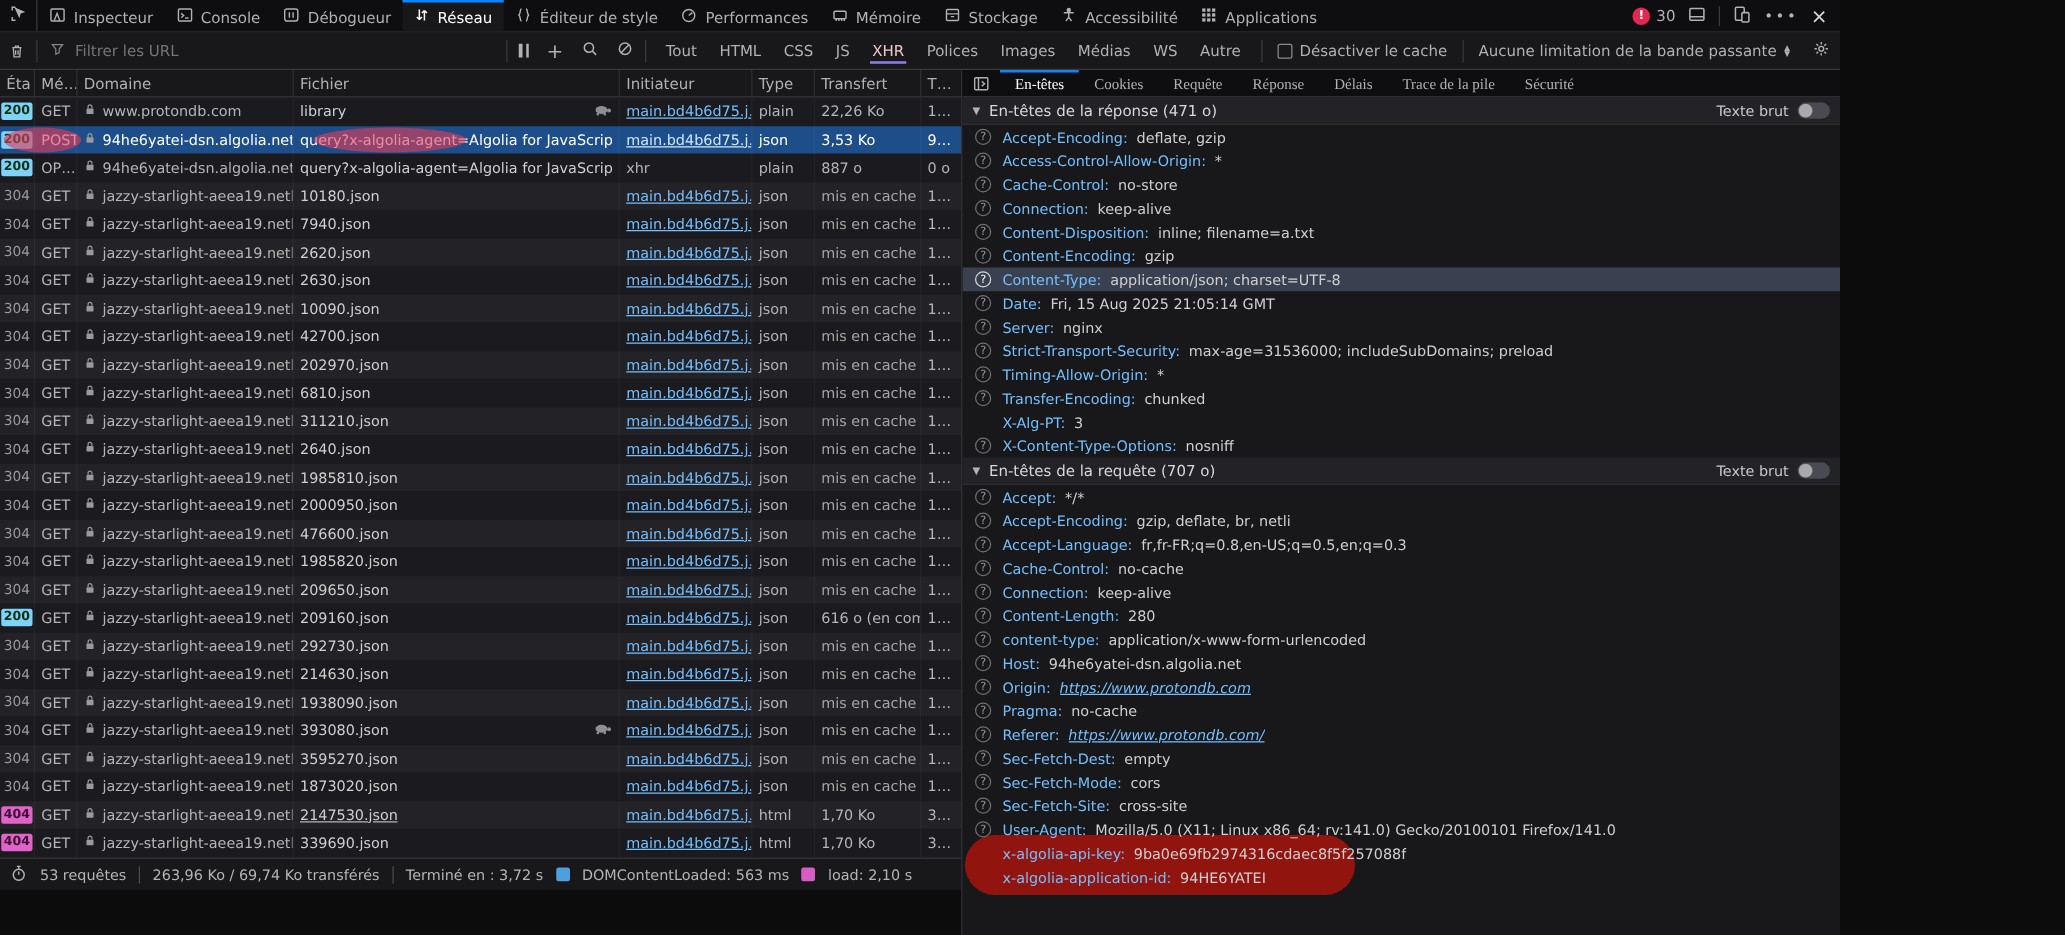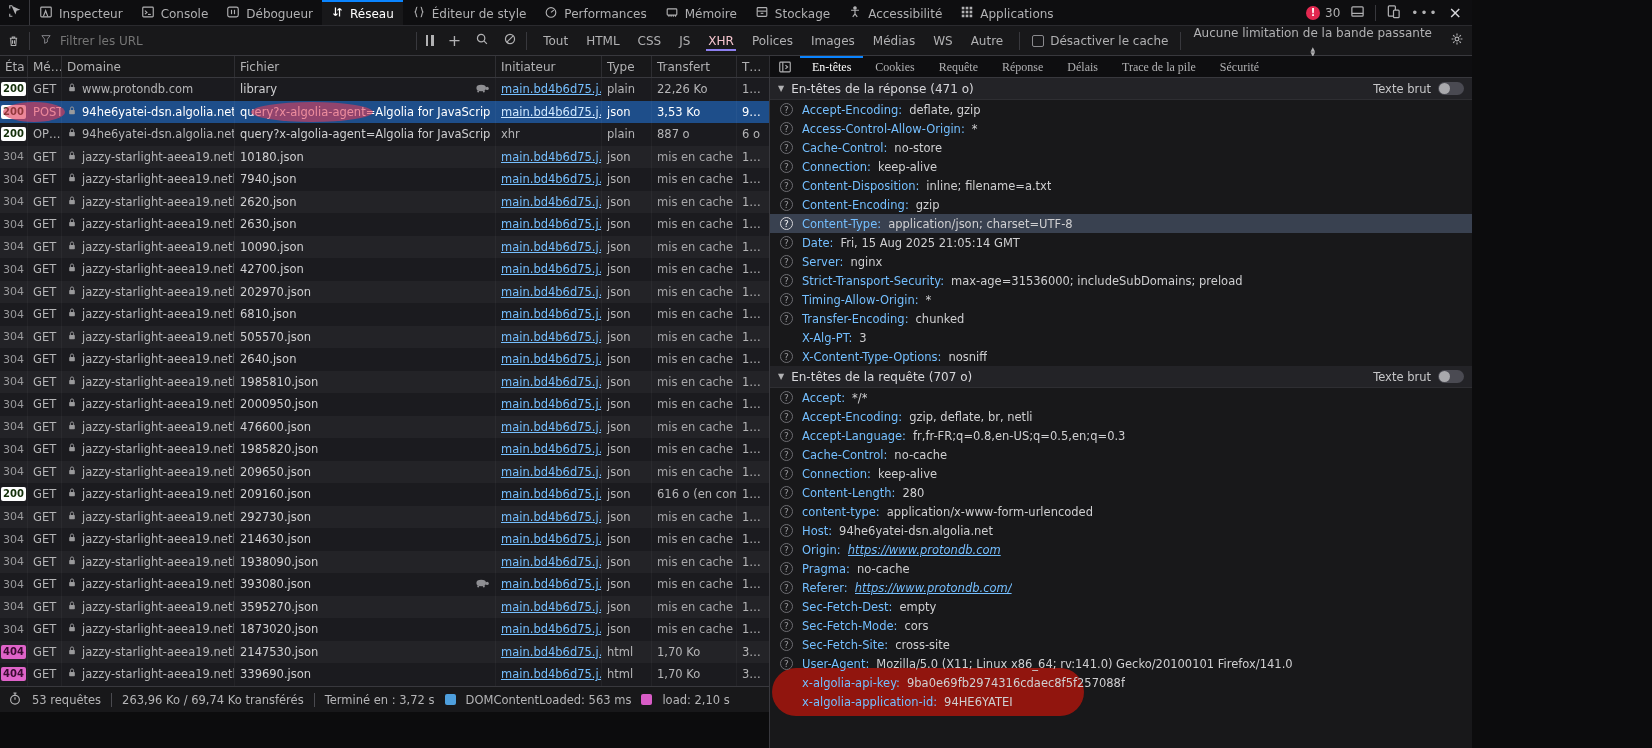--- a/index.html
+++ b/index.html
@@ -29,41 +29,41 @@
   .pauseicon{display:flex;gap:3px;}
   .pauseicon i{display:block;width:2.5px;height:11px;background:#b1b1b3;}
   .plus{font-size:16px;color:#b1b1b3;line-height:1;}
   .typefilters{display:flex;align-items:center;gap:2px;padding:0 6px;}
   .tfilter{position:relative;padding:3px 8px;color:#b1b1b3;white-space:nowrap;}
   .tfilter.active{color:#f3c4cd;}
   .tfilter.active .ann-ellipse{position:absolute;left:-14px;right:-9px;top:-2px;bottom:-2px;background:rgba(171,25,20,0.9);border-radius:50%;z-index:-1;}
   .tfilter.active .underbar{position:absolute;left:6px;right:6px;bottom:0px;height:2px;background:#8d7ff0;}
   .cachewrap{display:flex;align-items:center;gap:6px;padding:0 10px;white-space:nowrap;}
   .cbox{width:12px;height:12px;border:1px solid #8a8a8e;border-radius:2px;background:transparent;}
-  .throttle{display:flex;align-items:center;gap:6px;padding:0 10px;white-space:nowrap;color:#b1b1b3;flex-direction:column;}
+  .throttle{display:flex;align-items:center;gap:6px;padding:0 10px;white-space:nowrap;color:#b1b1b3;}
   .updown{display:flex;flex-direction:column;font-size:6px;line-height:5px;color:#b1b1b3;}
   .gearwrap{padding:0 8px;}
 
   
   .main{display:flex;height:692px;}
   .left{width:770px;flex:0 0 770px;border-right:1px solid #38383d;display:flex;flex-direction:column;background:#1b1b1f;}
   .right{flex:1;background:#18181a;display:flex;flex-direction:column;min-width:0;}
 
   
   .thead{height:22px;display:flex;background:#18181a;border-bottom:1px solid #38383d;color:#b1b1b3;}
   .thcell{display:flex;align-items:center;padding:0 5px;border-right:1px solid #2e2e32;overflow:hidden;white-space:nowrap;}
   .rows{height:608px;overflow:hidden;}
   .nrow{position:relative;display:flex;height:22.5px;align-items:center;font-size:11.5px;}
   .nrow.odd{background:#1b1b1f;}
   .nrow.even{background:#232327;}
   .nrow.selected{background:#1e4e8a;}
   .nrow.selected .cell, .nrow.selected .filetxt, .nrow.selected .statusplain{color:#fff;}
   .cell{display:flex;align-items:center;padding:0 5px;height:100%;border-right:1px solid rgba(255,255,255,0.04);overflow:hidden;white-space:nowrap;color:#b5b5b7;}
   .badge{font-size:10px;font-weight:bold;padding:1px 2px;border-radius:2px;line-height:1.2;}
-  .badge.ok{background:#ffffff;color:#14300a;}
+  .badge.ok{background:#7dd3fc;color:#14300a;}
   .badge.err{background:#df63c9;color:#3a0b31;}
   .statusplain{color:#9a9a9c;font-size:11px;}
   .locksvg{margin-right:5px;flex:0 0 auto;}
   .filetxt{overflow:hidden;text-overflow:clip;white-space:nowrap;color:#cfcfd1;}
   .c-file{position:relative;}
   .turtle{margin-left:auto;flex:0 0 auto;}
   .link{color:#75bfff;text-decoration:underline;}
   .selected .link{color:#cfe8ff;}
   .muted{color:#a5a5a7;}
   .ellipse1{position:absolute;left:3px;top:1px;width:62px;height:20px;border-radius:50%;background:rgba(224,62,90,0.62);pointer-events:none;}
@@ -361,21 +361,21 @@
               <span>94he6yatei-dsn.algolia.net</span>
             </div>
             <div class="cell c-file" style="width: 261px; flex: 0 0 261px;">
               <span class="filetxt">query?x-algolia-agent=Algolia for JavaScript (4.24.0);</span>
             </div>
             <div class="cell" style="width: 106px; flex: 0 0 106px;">
               <span>xhr</span>
             </div>
             <div class="cell" style="width: 50px; flex: 0 0 50px;">plain</div>
             <div class="cell" style="width: 85px; flex: 0 0 85px;">887 o</div>
-            <div class="cell" style="width: 33px; flex: 0 0 33px;">6 o</div>
+            <div class="cell" style="width: 33px; flex: 0 0 33px;">0 o</div>
           </div>
           <div class="nrow even">
             <div class="cell" style="justify-content: center; width: 28px; flex: 0 0 28px;">
               <span class="statusplain">304</span>
             </div>
             <div class="cell" style="width: 34px; flex: 0 0 34px;">GET</div>
             <div class="cell" style="width: 173px; flex: 0 0 173px;">
               <span class="locksvg"><svg width="10" height="11" viewBox="0 0 16 16">
                   <rect x="3.5" y="7" width="9" height="7" rx="1.2" fill="#9a9a9c"></rect>
                   <path d="M5.5 7V4.8a2.5 2.5 0 015 0V7" fill="none" stroke="#9a9a9c" stroke-width="1.5"></path>
@@ -552,21 +552,21 @@
             </div>
             <div class="cell" style="width: 34px; flex: 0 0 34px;">GET</div>
             <div class="cell" style="width: 173px; flex: 0 0 173px;">
               <span class="locksvg"><svg width="10" height="11" viewBox="0 0 16 16">
                   <rect x="3.5" y="7" width="9" height="7" rx="1.2" fill="#9a9a9c"></rect>
                   <path d="M5.5 7V4.8a2.5 2.5 0 015 0V7" fill="none" stroke="#9a9a9c" stroke-width="1.5"></path>
                 </svg></span>
               <span>jazzy-starlight-aeea19.netli…</span>
             </div>
             <div class="cell c-file" style="width: 261px; flex: 0 0 261px;">
-              <span class="filetxt">505570.json</span>
+              <span class="filetxt">311210.json</span>
             </div>
             <div class="cell" style="width: 106px; flex: 0 0 106px;">
               <span class="link">main.bd4b6d75.j…</span>
             </div>
             <div class="cell" style="width: 50px; flex: 0 0 50px;">json</div>
             <div class="cell muted" style="width: 85px; flex: 0 0 85px;">mis en cache</div>
             <div class="cell" style="width: 33px; flex: 0 0 33px;">1…</div>
           </div>
           <div class="nrow odd">
             <div class="cell" style="justify-content: center; width: 28px; flex: 0 0 28px;">
@@ -865,21 +865,21 @@
               <span class="badge err">404</span>
             </div>
             <div class="cell" style="width: 34px; flex: 0 0 34px;">GET</div>
             <div class="cell" style="width: 173px; flex: 0 0 173px;">
               <span class="locksvg"><svg width="10" height="11" viewBox="0 0 16 16">
                   <rect x="3.5" y="7" width="9" height="7" rx="1.2" fill="#9a9a9c"></rect>
                   <path d="M5.5 7V4.8a2.5 2.5 0 015 0V7" fill="none" stroke="#9a9a9c" stroke-width="1.5"></path>
                 </svg></span>
               <span>jazzy-starlight-aeea19.netli…</span>
             </div>
-            <div class="cell c-file" style="width: 261px; flex: 0 0 261px;">
+            <div class="cell c-file" style="width: 261px; flex: 0 0 261px; text-decoration: underline;">
               <span class="filetxt">2147530.json</span>
             </div>
             <div class="cell" style="width: 106px; flex: 0 0 106px;">
               <span class="link">main.bd4b6d75.j…</span>
             </div>
             <div class="cell" style="width: 50px; flex: 0 0 50px;">html</div>
             <div class="cell" style="width: 85px; flex: 0 0 85px;">1,70 Ko</div>
             <div class="cell" style="width: 33px; flex: 0 0 33px;">3…</div>
           </div>
           <div class="nrow odd">

